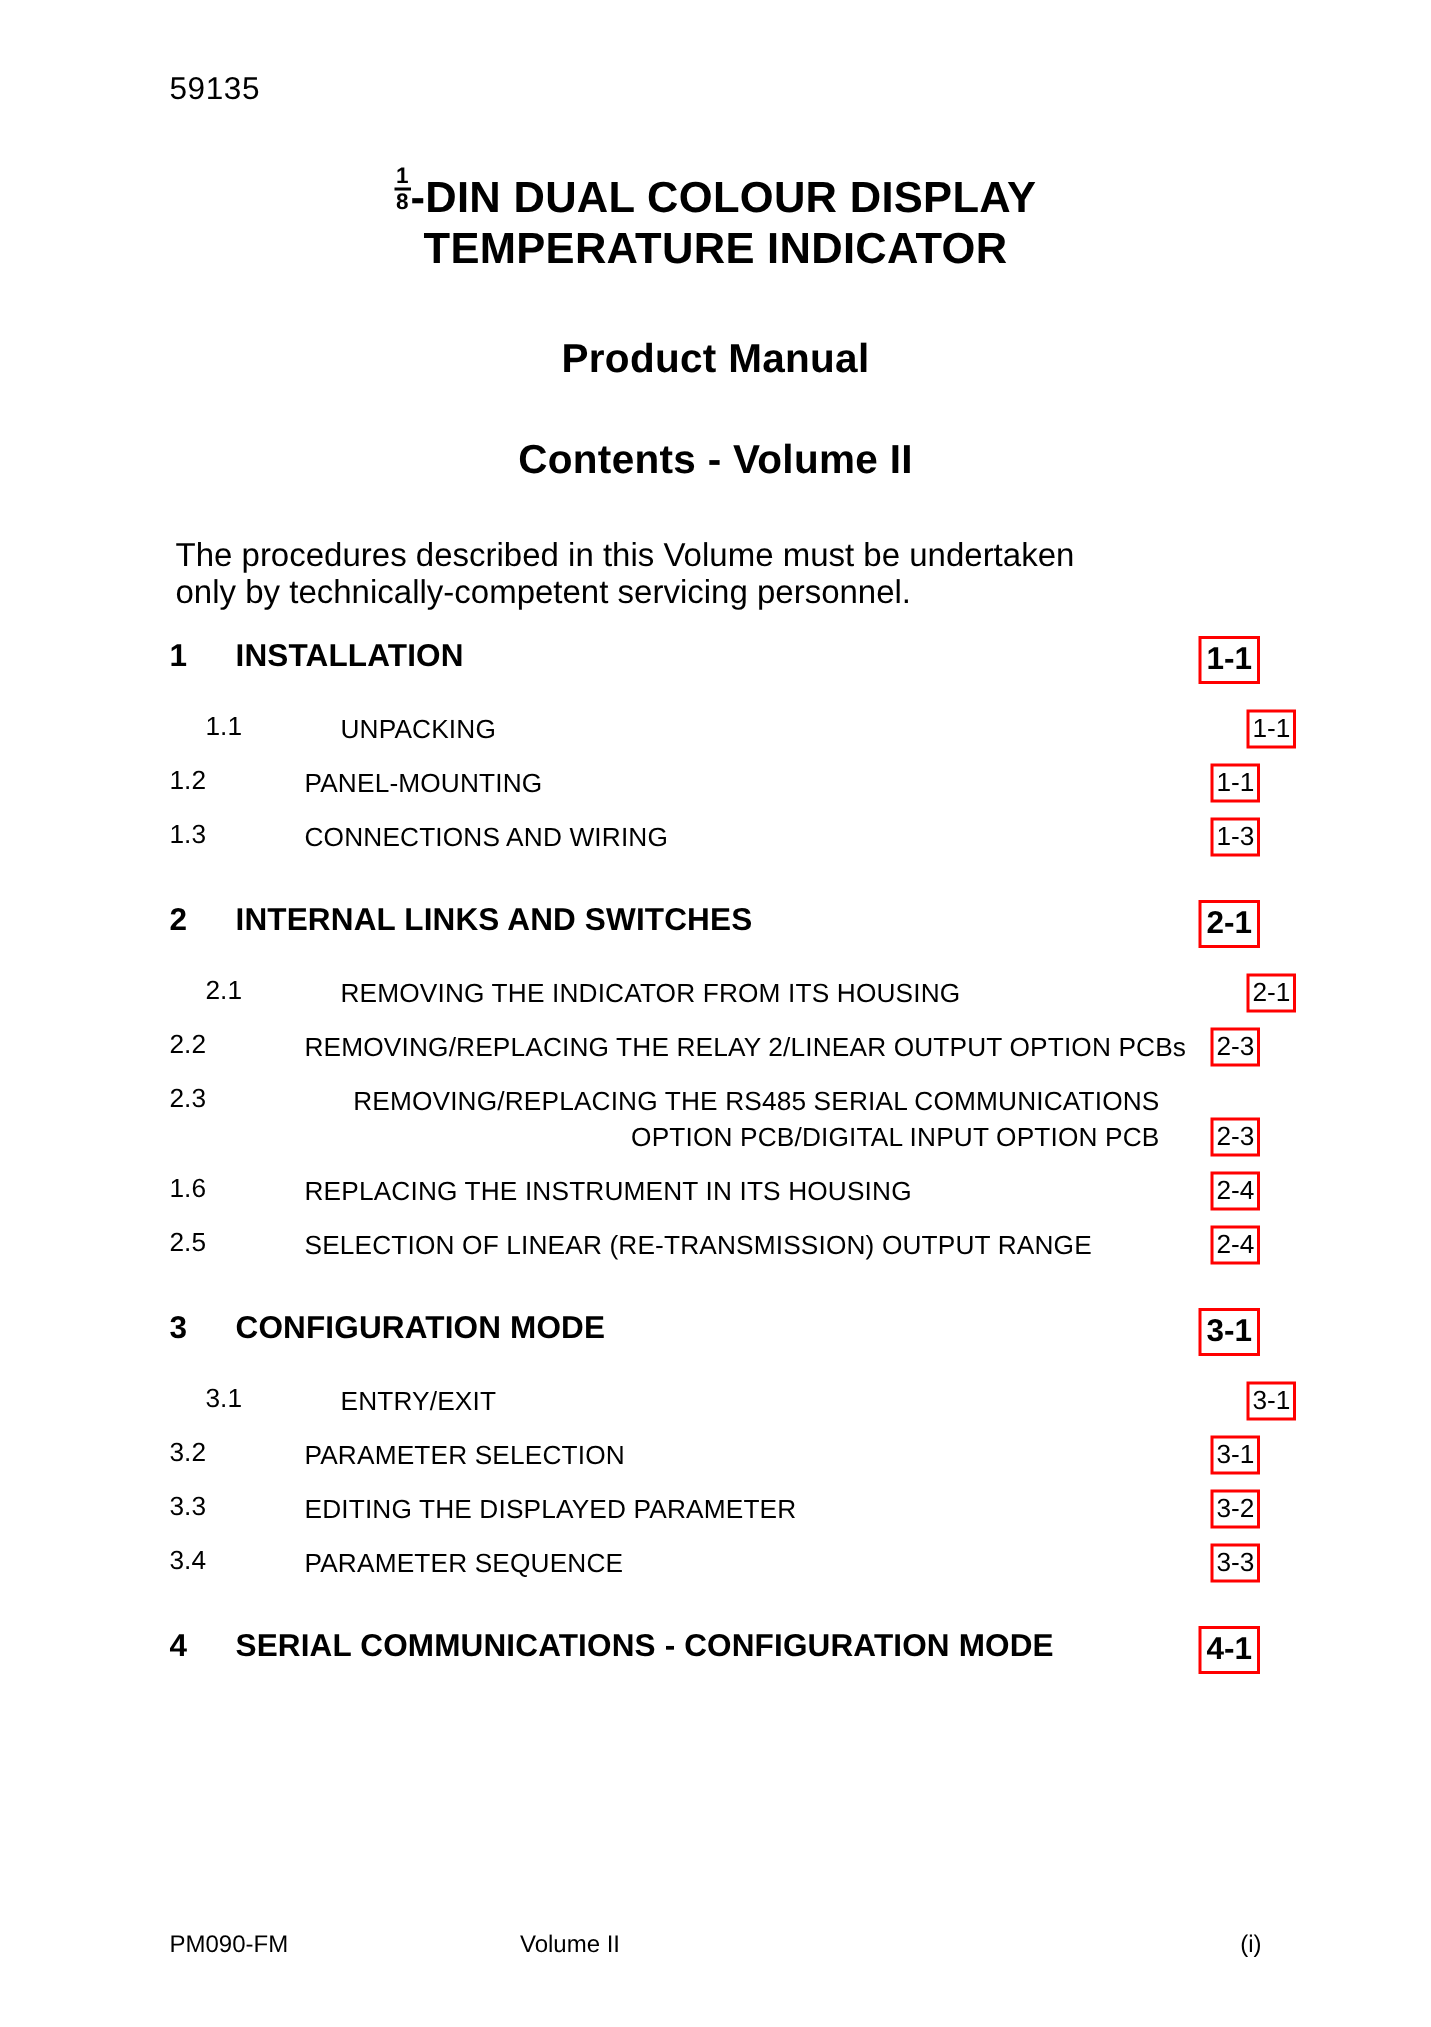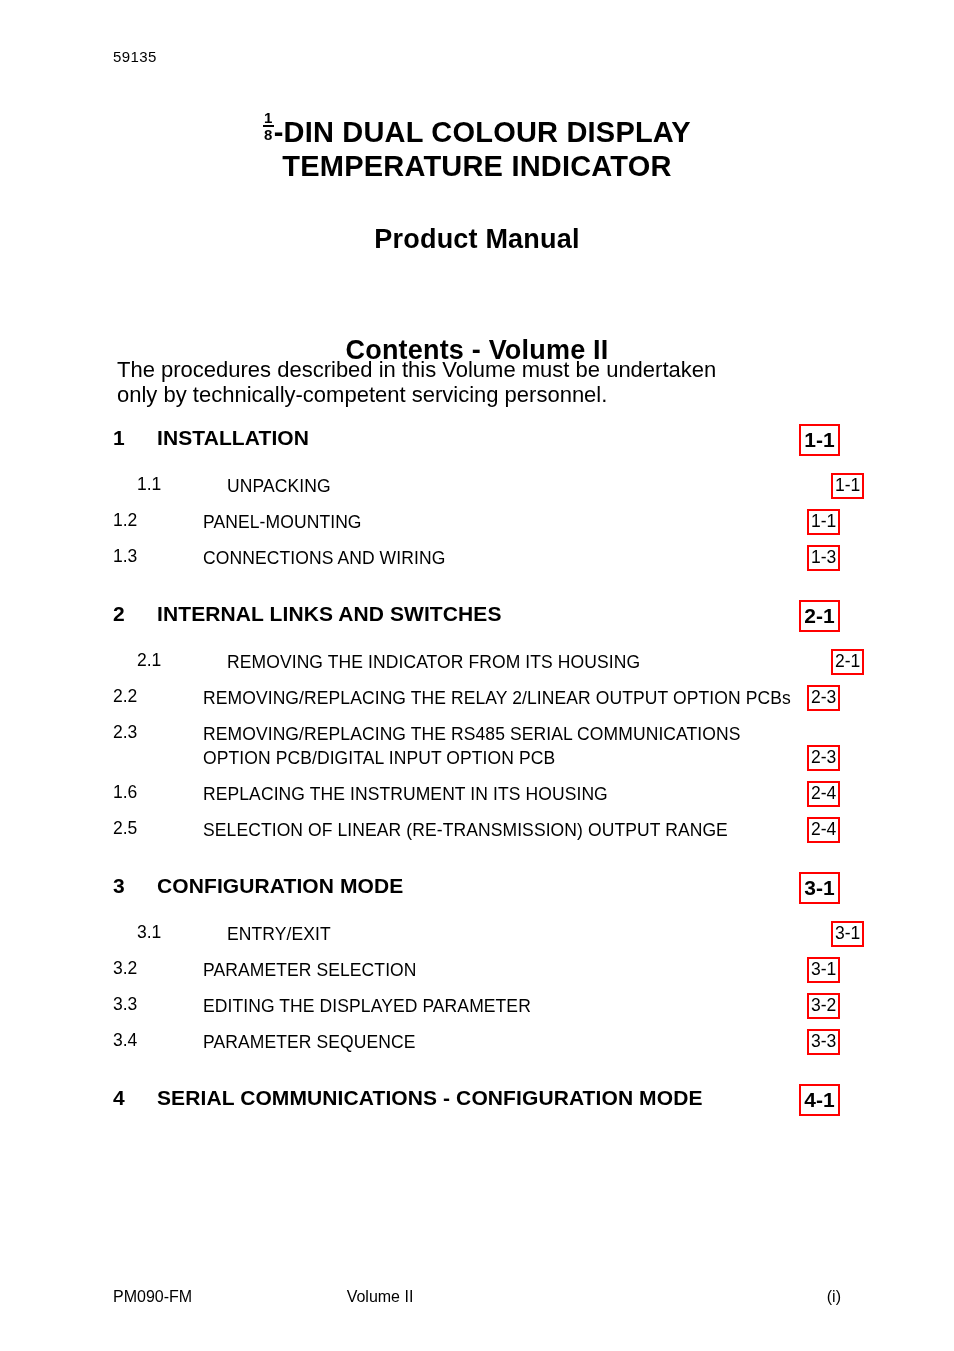--- a/index.html
+++ b/index.html
@@ -14,21 +14,21 @@
     font-family: "Liberation Sans", sans-serif;
     color: #000000;
     overflow: hidden;
   }
 
   
   .doc-number {
     position: absolute;
     left: 113px;
     top: 48px;
-    font-size: 15px;
+    font-size: 21px;
     letter-spacing: 0.4px;
   }
 
   
   .title-block {
     position: absolute;
     left: 0;
     top: 113px;
     width: 954px;
     text-align: center;
@@ -67,21 +67,21 @@
   .sub-title {
     position: absolute;
     left: 0;
     width: 954px;
     text-align: center;
     font-size: 27px;
     font-weight: bold;
     letter-spacing: 0.2px;
   }
   #product-manual { top: 224px; }
-  #contents-volume { top: 291px; margin-top: 44px; }
+  #contents-volume { top: 291px; }
 
   
   .intro {
     position: absolute;
     left: 117px;
     top: 357px;
     width: 640px;
     font-size: 22px;
     line-height: 25px;
   }
@@ -142,20 +142,21 @@
     top: 4px;
     font-size: 17.5px;
   }
   .sub .label {
     position: absolute;
     left: 203px;
     top: 4px;
     font-size: 17.5px;
     line-height: 24px;
     letter-spacing: 0.1px;
+    text-align: right;
   }
   .sub .page-box {
     position: absolute;
     left: 807px;
     top: 3px;
     min-width: 32px;
     box-sizing: border-box;
     border: 2px solid #ff0000;
     font-size: 17.5px;
     text-align: center;

